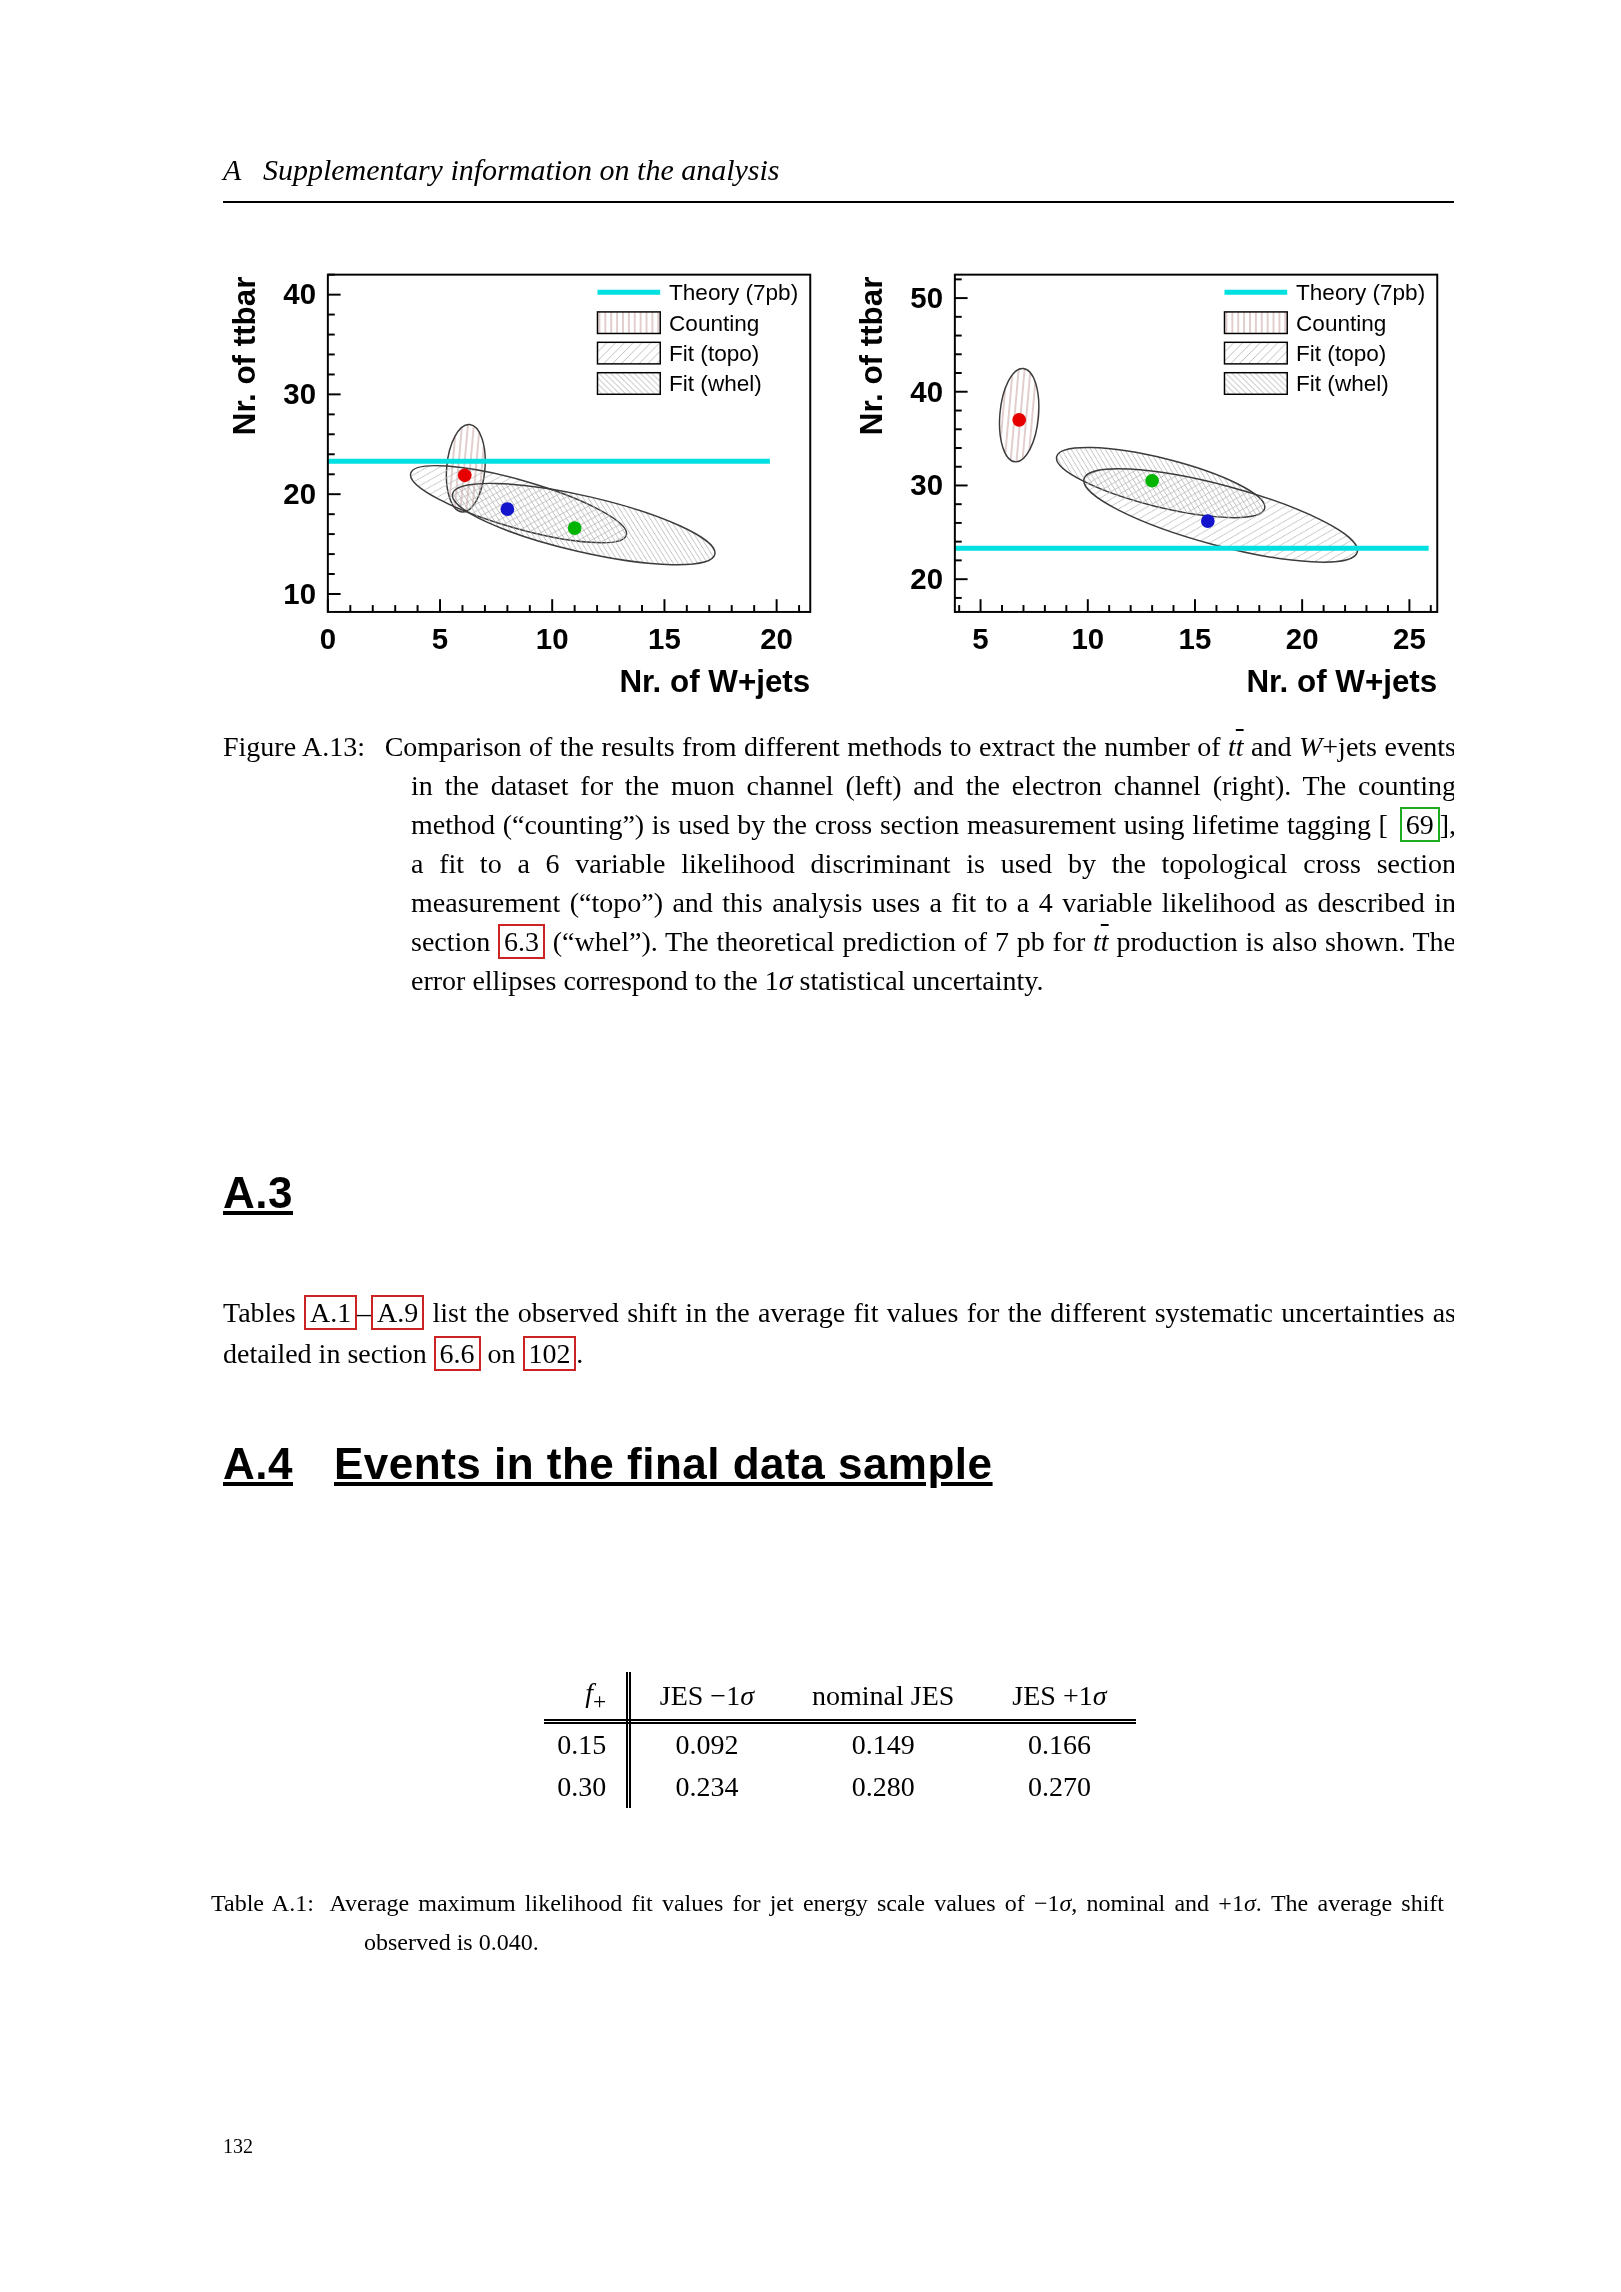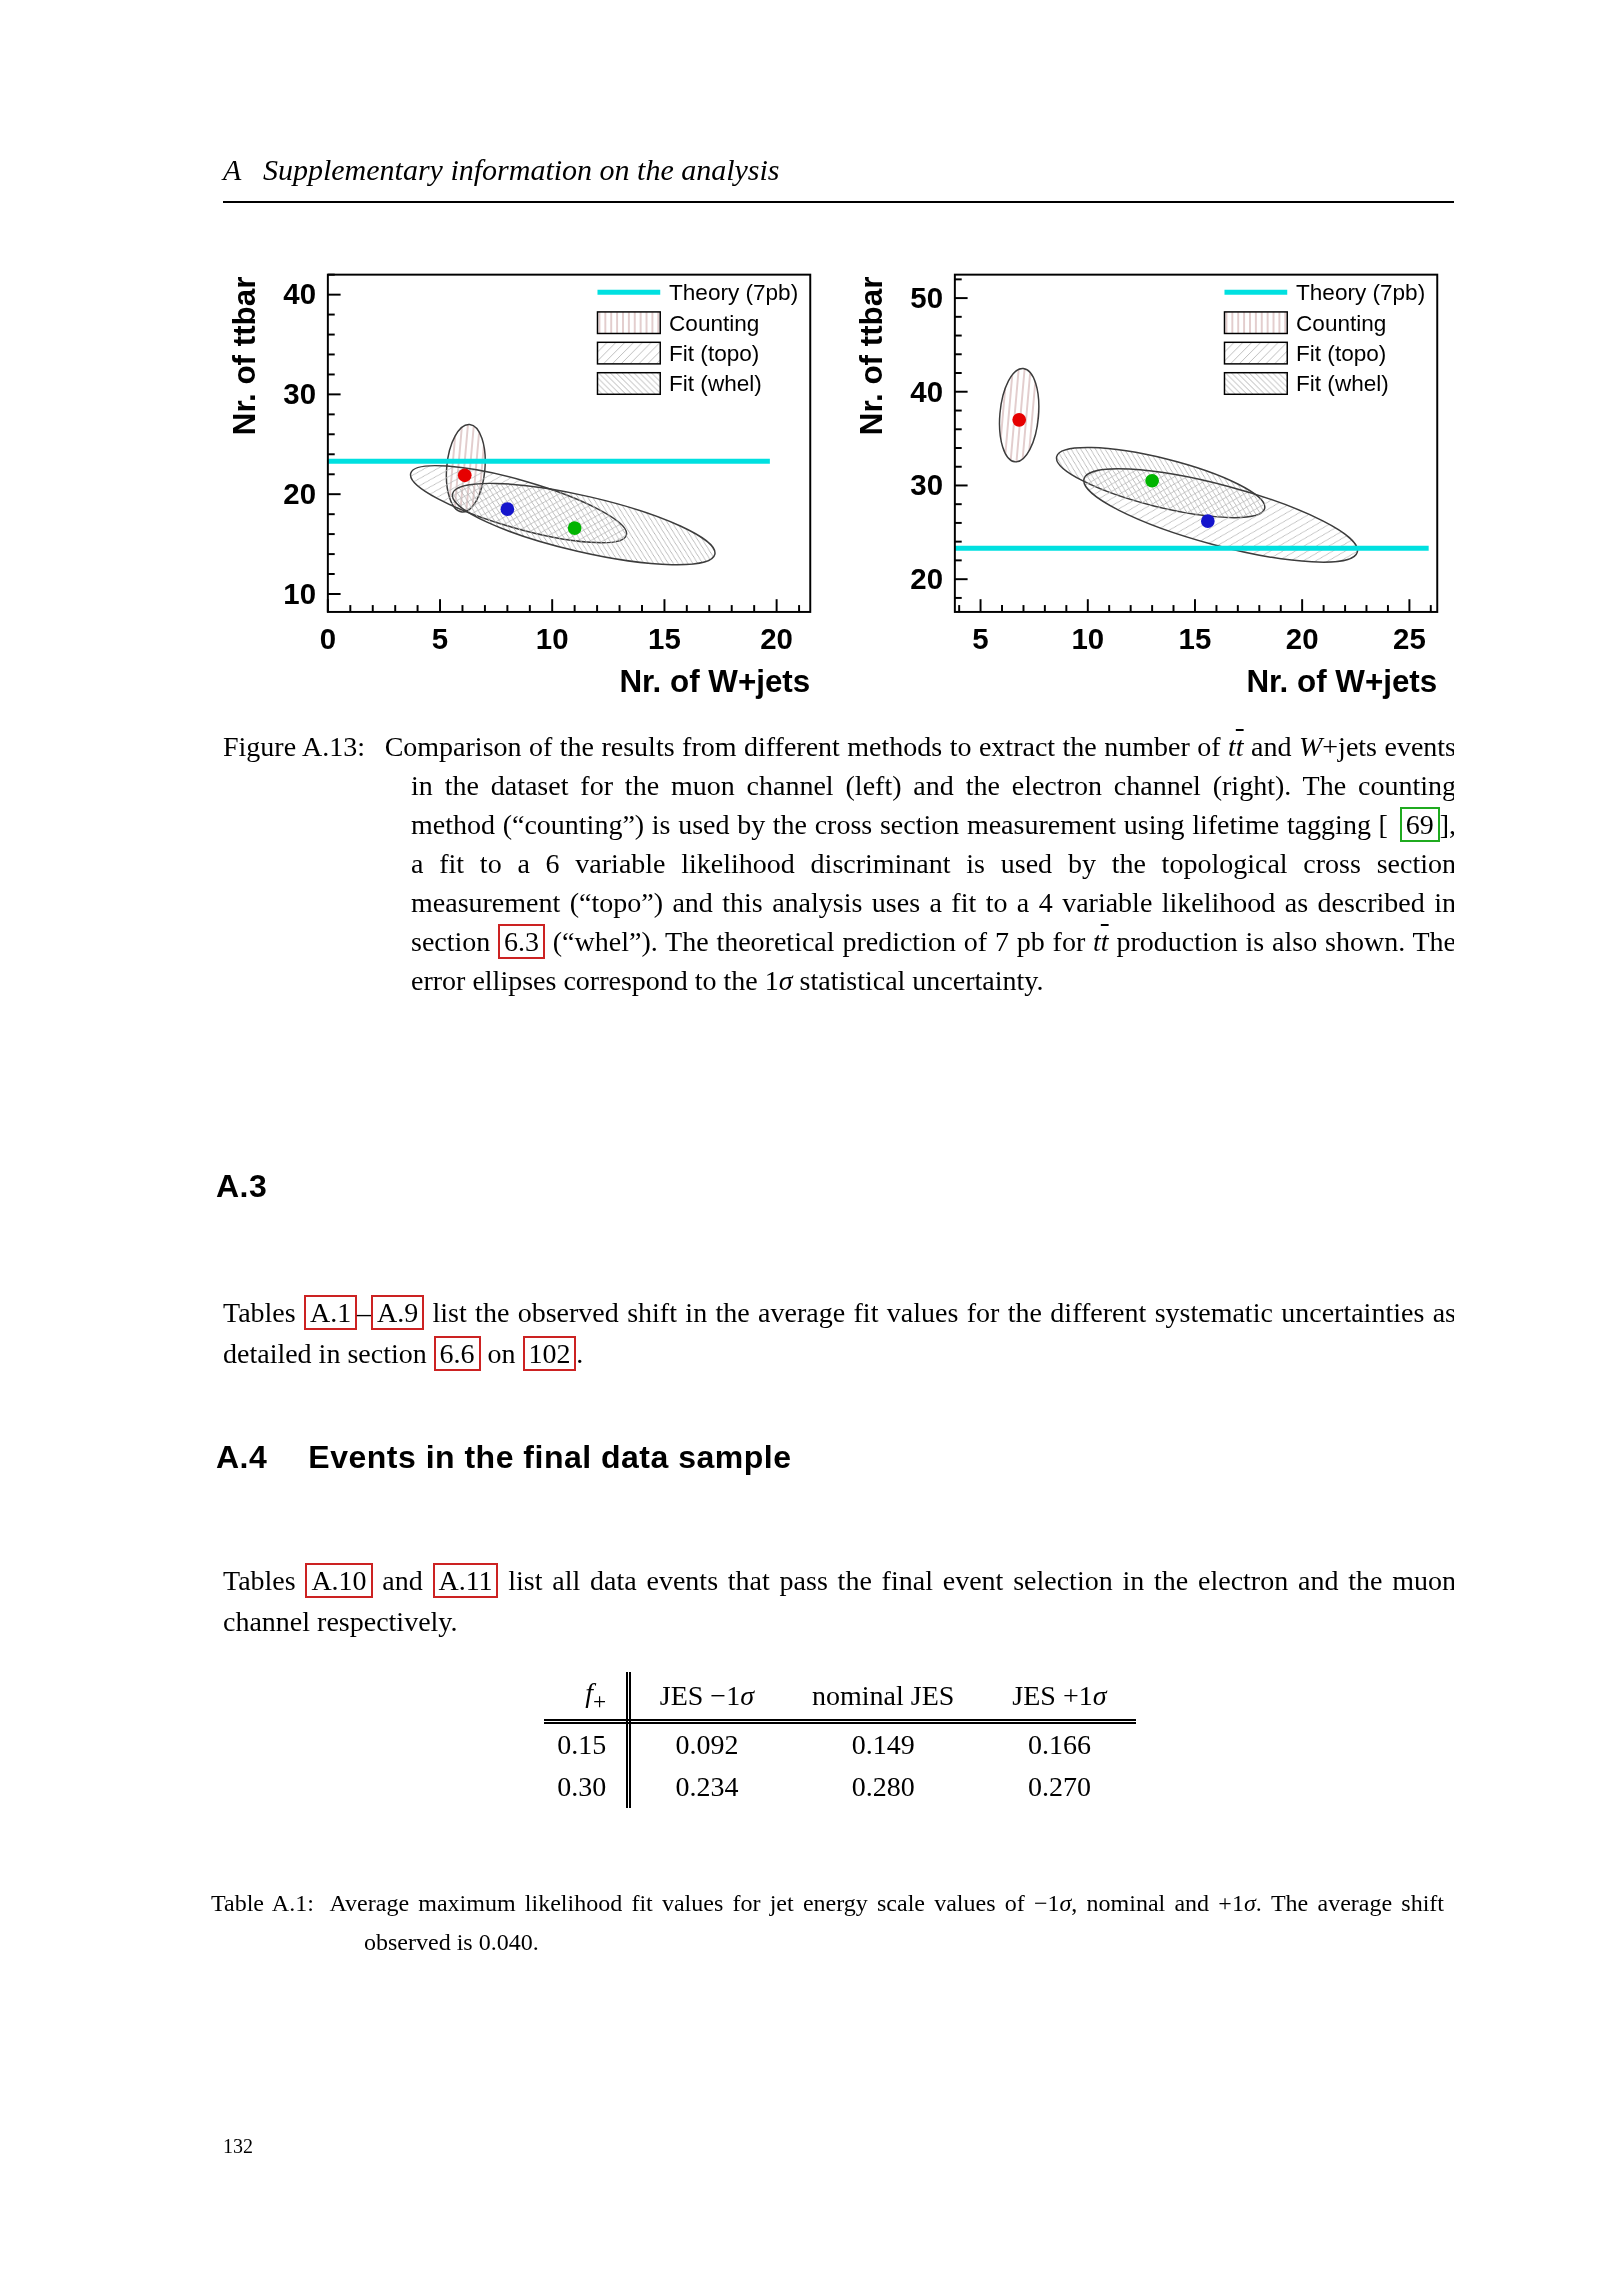--- a/index.html
+++ b/index.html
@@ -19,23 +19,23 @@
   .tick   { font-family:"Liberation Sans",sans-serif; font-weight:bold; font-size:30px; }
   .atitle { font-family:"Liberation Sans",sans-serif; font-weight:bold; font-size:32px; }
   .ltext  { font-family:"Liberation Sans",sans-serif; font-size:23px; }
   .caption {
     position:absolute; left:223px; top:727px; width:1233px;
     font-size:28px; line-height:39px; text-align:justify;
     padding-left:188px; text-indent:-188px;
   }
   .cap-label { margin-right:19.6px; }
   .sec {
-    position:absolute; left:216px; display:flex; gap:41px;
+    position:absolute; left:223px; display:flex; gap:41px;
     font-family:"Liberation Sans",sans-serif; font-weight:700;
-    font-size:32px; letter-spacing:0.5px;
+    font-size:44px; letter-spacing:0.5px;text-decoration:underline;
   }
   .para {
     position:absolute; left:223px; width:1233px;
     font-size:28px; line-height:41px; text-align:justify;
   }
   .ov { text-decoration:overline; }
   .refbox { border:2px solid #cc2222; padding:0 3.9px; }
   .refbox.green { border-color:#1faa1f;margin-left:12px; }
   .tablewrap { position:absolute; left:223px; top:1672px; width:1233px; display:flex; justify-content:center; }
   .jes { border-collapse:collapse; font-size:28px; }
@@ -244,21 +244,20 @@
 
   <h2 class="sec" style="top:1168px">
     <span>A.3</span>
   </h2>
   <p class="para" style="top:1292px">Tables <span class="refbox">A.1</span>–<span class="refbox">A.9</span> list the observed shift in the average fit values for the different systematic uncertainties as detailed in section <span class="refbox">6.6</span> on <span class="refbox">102</span>.</p>
 
   <h2 class="sec" style="top:1439px">
     <span>A.4</span>
     <span>Events in the final data sample</span>
   </h2>
-  <p class="para" style="top:1560px">Tables <span class="refbox">A.10</span> and <span class="refbox">A.11</span> list all data events that pass the final event selection in the electron and the muon channel respectively.</p>
 
   <div class="tablewrap">
     <table class="jes" id="jes-table">
         <thead>
           <tr>
             <th class="fcol"><i>f</i><sub>+</sub></th>
             <th>JES −1<i>σ</i></th>
             <th>nominal JES</th>
             <th>JES +1<i>σ</i></th>
           </tr>

